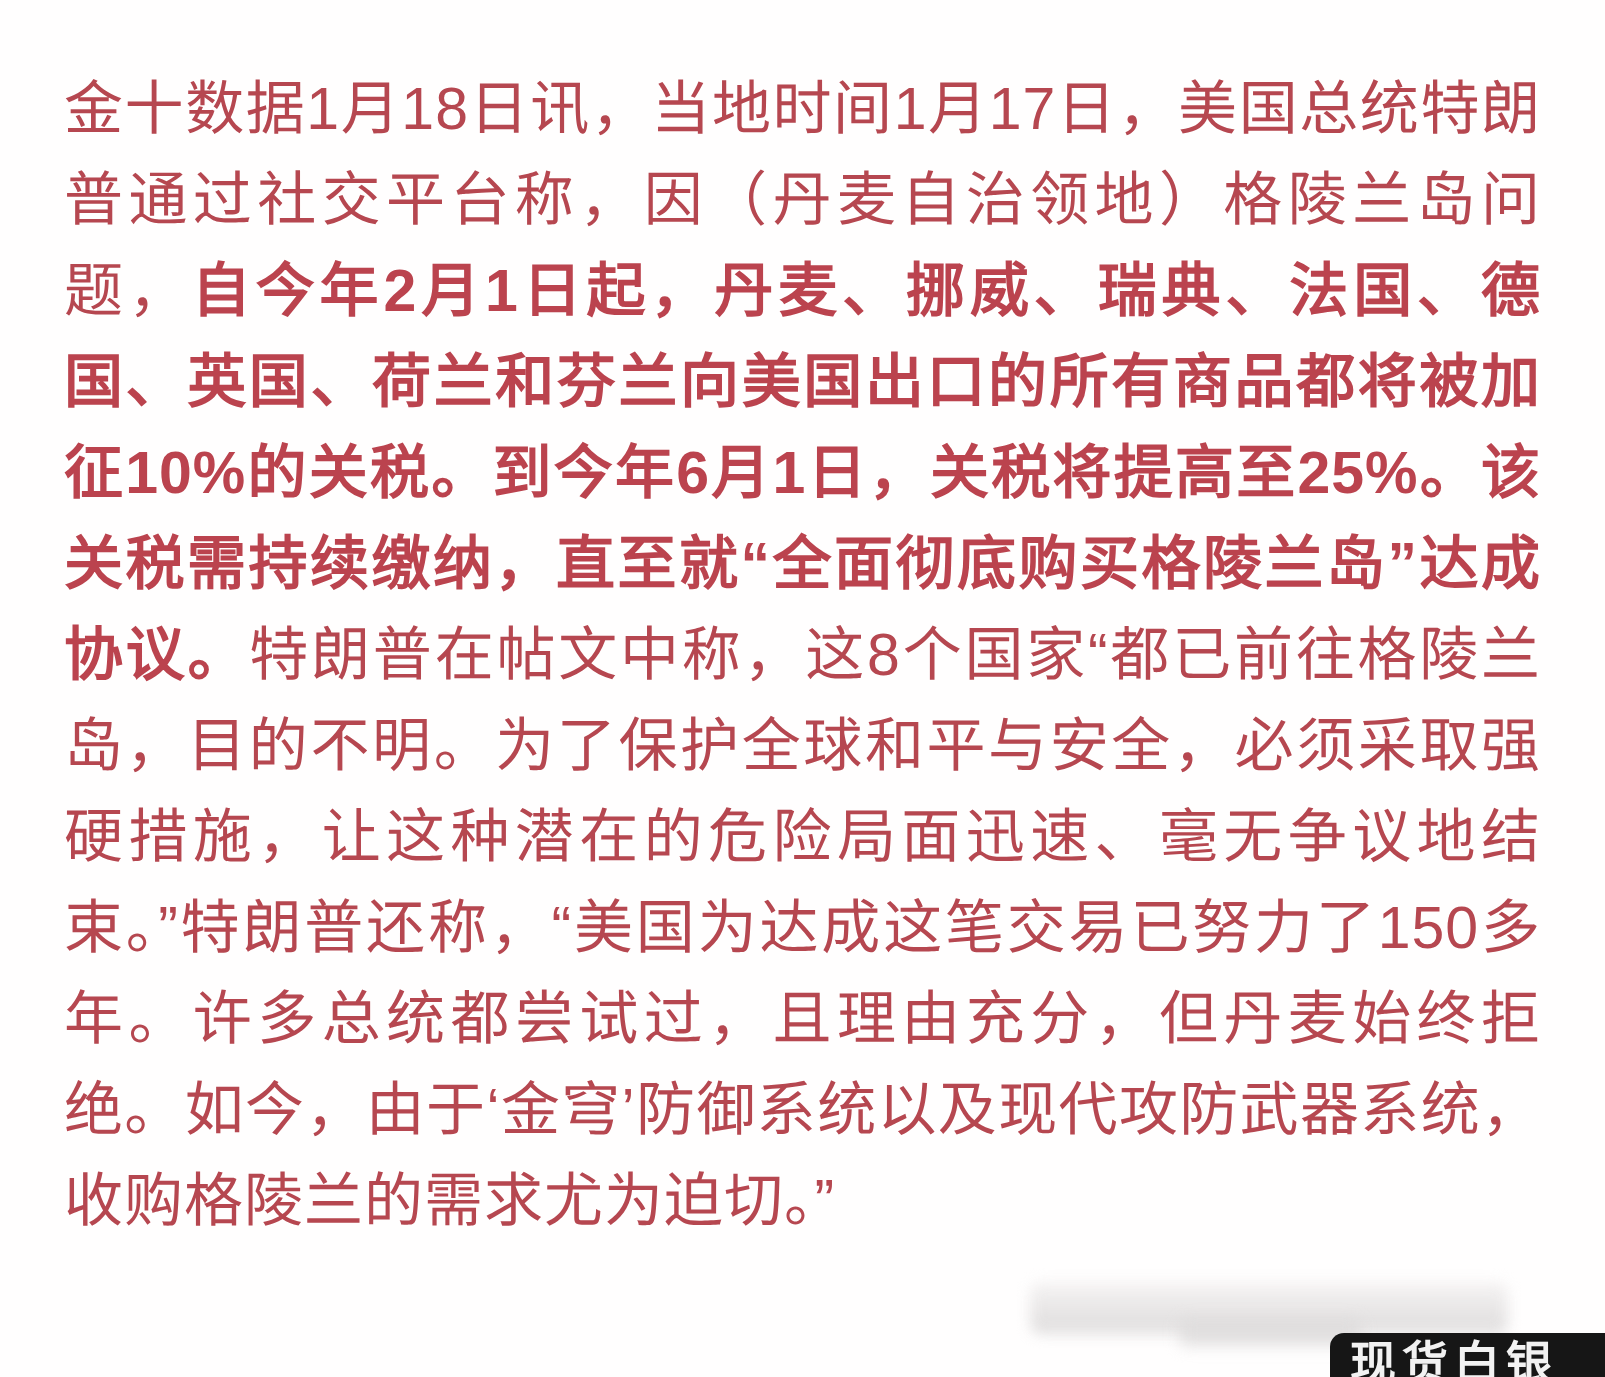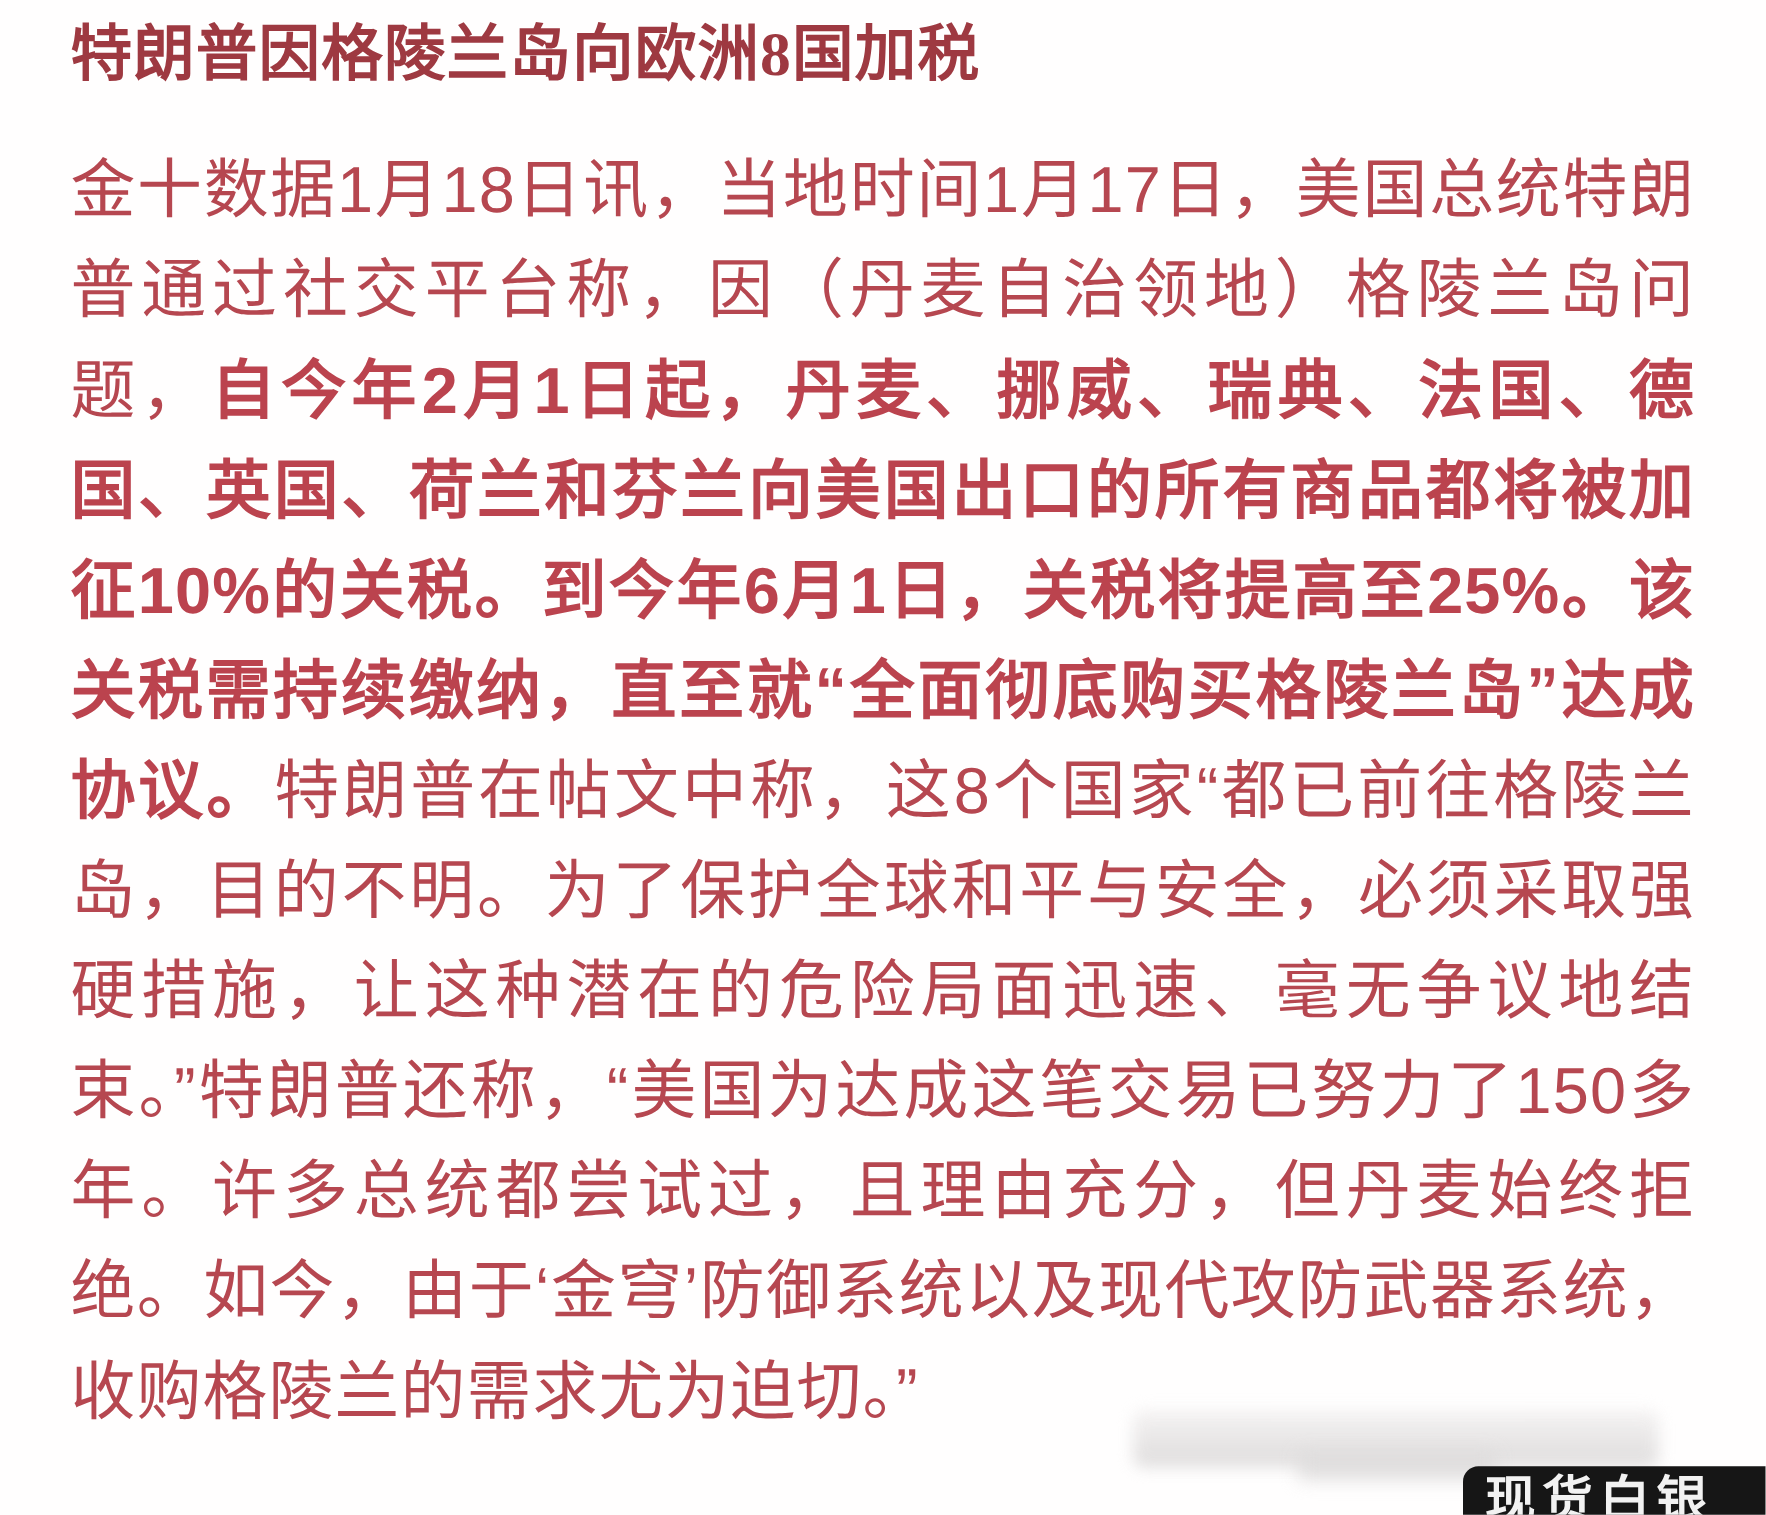--- a/index.html
+++ b/index.html
@@ -85,21 +85,20 @@
     letter-spacing:6px;
     line-height:1.05;
     white-space:nowrap;
   }
 </style>
 </head>
 <body>
 
 <div class="page">
 
-  <h1 class="article-title">特朗普因格陵兰岛向欧洲8国加税</h1>
 
   <p class="article-body"><span class="seg-regular">金十数据1月18日讯，当地时间1月17日，美国总统特朗普通过社交平台称，因（丹麦自治领地）格陵兰岛问题，</span><span class="seg-bold">自今年2月1日起，丹麦、挪威、瑞典、法国、德国、英国、荷兰和芬兰向美国出口的所有商品都将被加征10%的关税。到今年6月1日，关税将提高至25%。该关税需持续缴纳，直至就“全面彻底购买格陵兰岛”达成协议。</span><span class="seg-regular">特朗普在帖文中称，这8个国家“都已前往格陵兰岛，目的不明。为了保护全球和平与安全，必须采取强硬措施，让这种潜在的危险局面迅速、毫无争议地结束。”特朗普还称，“美国为达成这笔交易已努力了150多年。许多总统都尝试过，且理由充分，但丹麦始终拒绝。如今，由于‘金穹’防御系统以及现代攻防武器系统，收购格陵兰的需求尤为迫切。”</span></p>
 
   <div class="blur-smudge"></div>
   <div class="blur-smudge-2"></div>
 
   <div class="watermark-badge">
     <span class="badge-label">现货白银</span>
   </div>
 

